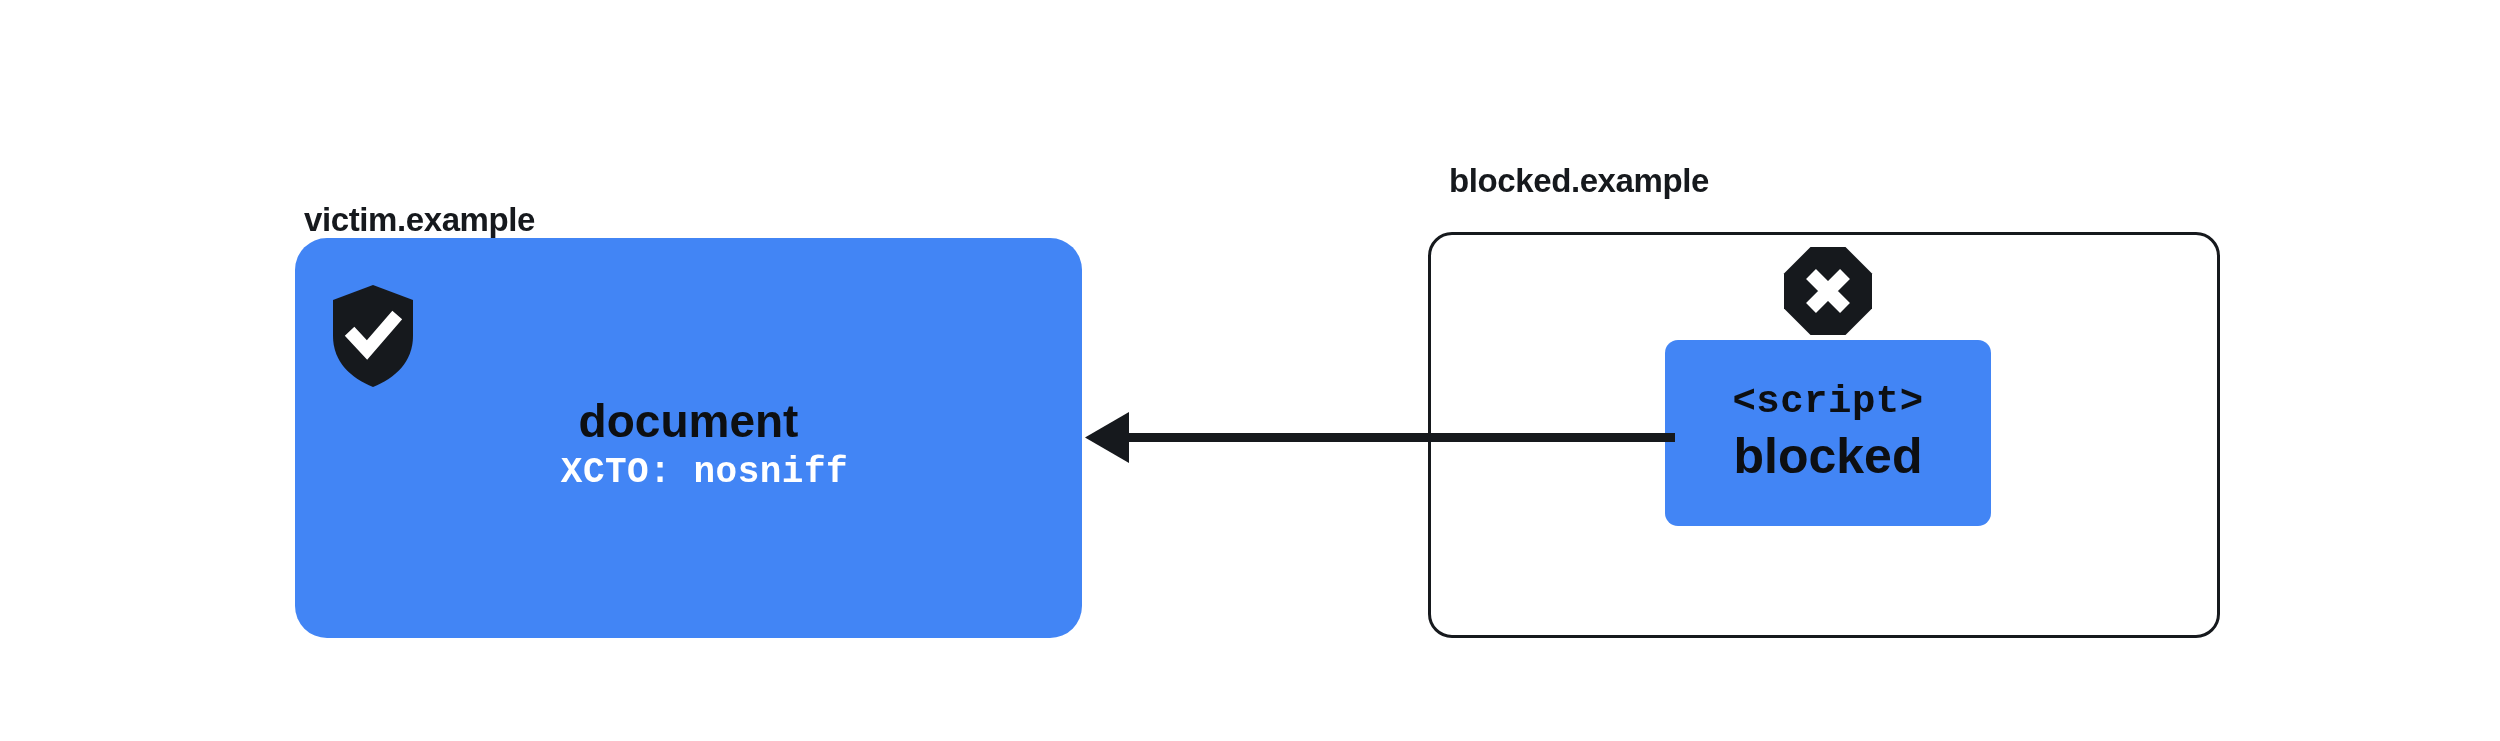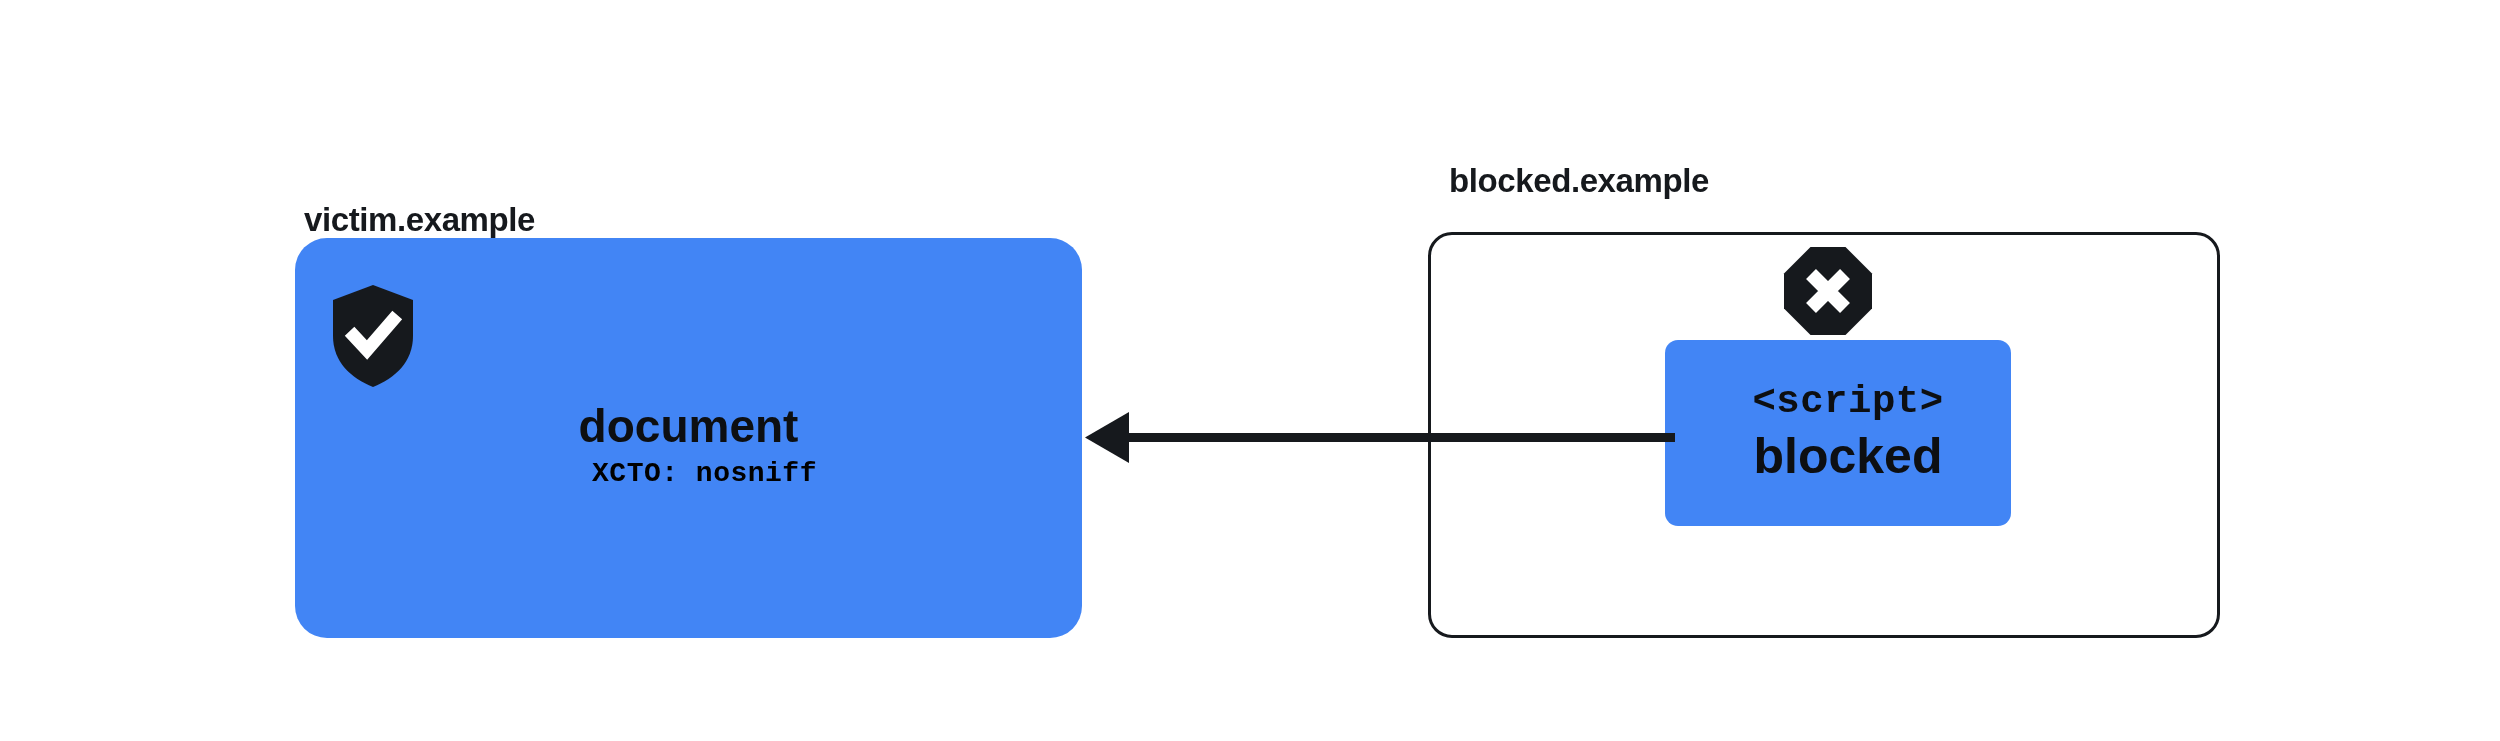--- a/index.html
+++ b/index.html
@@ -68,22 +68,22 @@
     font-family: "Liberation Sans", sans-serif;
     font-weight: bold;
     font-size: 46px;
     color: #0d0f12;
     line-height: 1.28;
     white-space: pre;
   }
   .doc-line-2 {
     font-family: "Liberation Mono", monospace;
     font-weight: bold;
-    font-size: 28px;
-    color: #000000;
+    font-size: 36px;
+    color: #ffffff;
     line-height: 1.28;
     letter-spacing: 0.5px;
     white-space: pre;
     margin-left: 32px;
   }
 
   
   #attacker-box {
     position: absolute;
     left: 1428px;
@@ -110,21 +110,20 @@
     left: 1665px;
     top: 340px;
     width: 326px;
     height: 186px;
     background: #4285f5;
     border-radius: 13px;
     display: flex;
     flex-direction: column;
     align-items: center;
     justify-content: center;
-    padding-left: 20px;
   }
   .script-line-1 {
     font-family: "Liberation Mono", monospace;
     font-weight: bold;
     font-size: 39px;
     color: #0d0f12;
     line-height: 1.22;
     letter-spacing: 0.5px;
     white-space: pre;
   }

